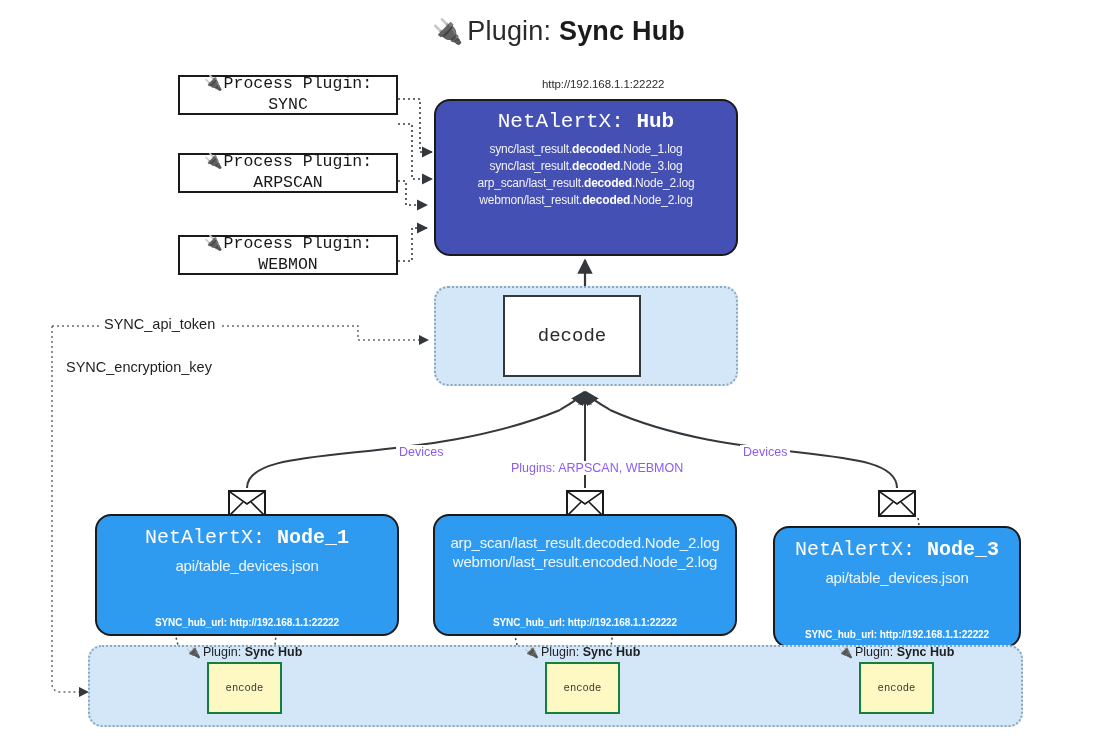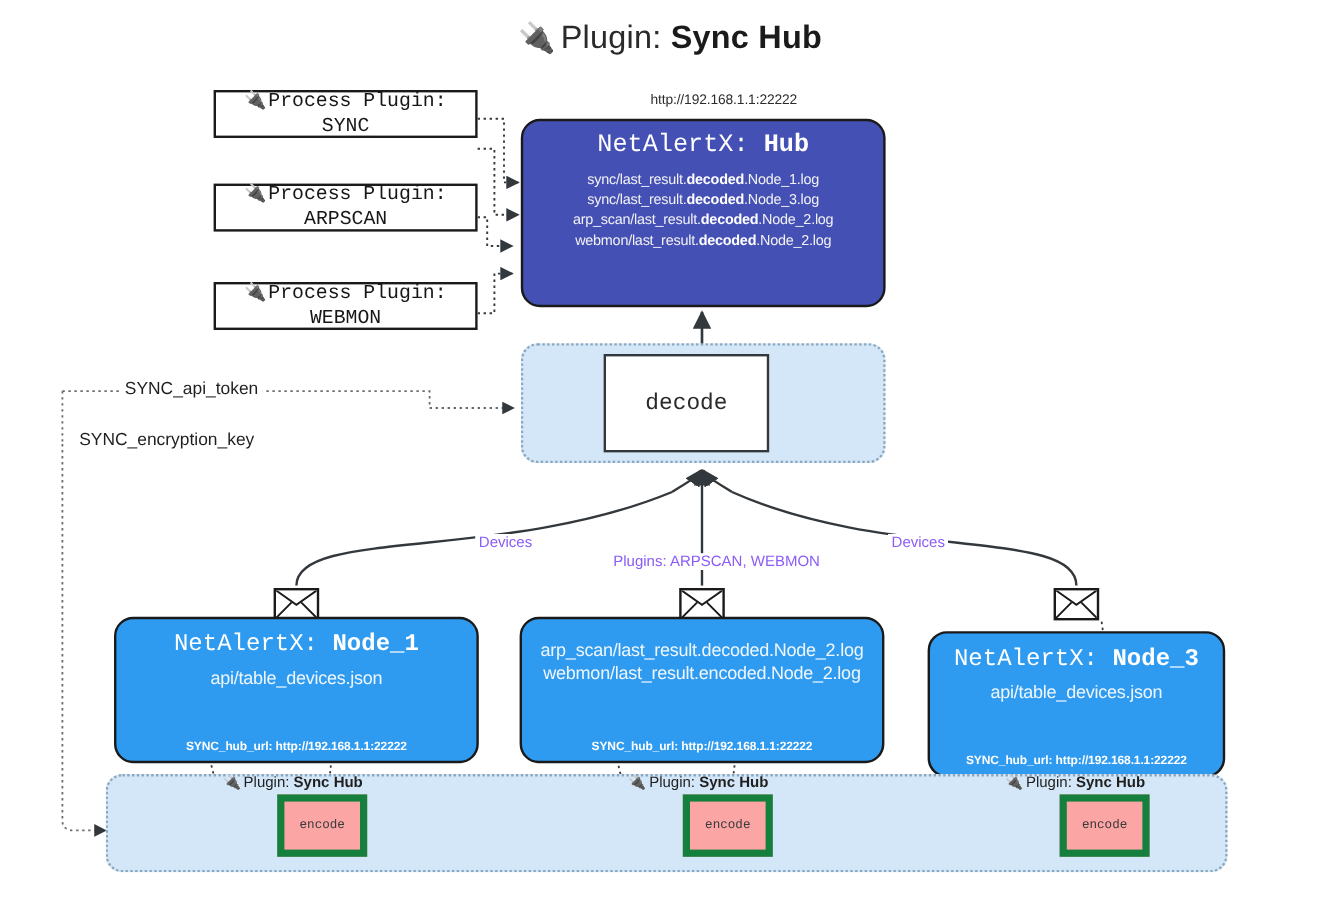--- a/index.html
+++ b/index.html
@@ -174,27 +174,26 @@
     width: 38px; height: 27px;
     background: #ffffff;
     border: 2px solid #1a1a1a;
   }
   .envelope svg { display: block; }
 
   
   .encode-box {
     position: absolute;
     width: 75px; height: 52px;
-    background: #fca5a5;
-    border: 6px solid #15803d;
+    background: #fef9c3;
+    border: 2px solid #15803d;
     display: flex; align-items: center; justify-content: center;
     font-family: "Liberation Mono", "DejaVu Sans Mono", monospace;
     font-size: 10.5px;
     color: #3a3a3a;
-    margin-left: 24px;
   }
   .encode-label {
     position: absolute;
     font-size: 12.5px;
     color: #1f1f1f;
     white-space: nowrap;
   }
   .encode-label .plug { font-size: 12px; margin-right: 2px; }
   .encode-label .b { font-weight: bold; }
 

